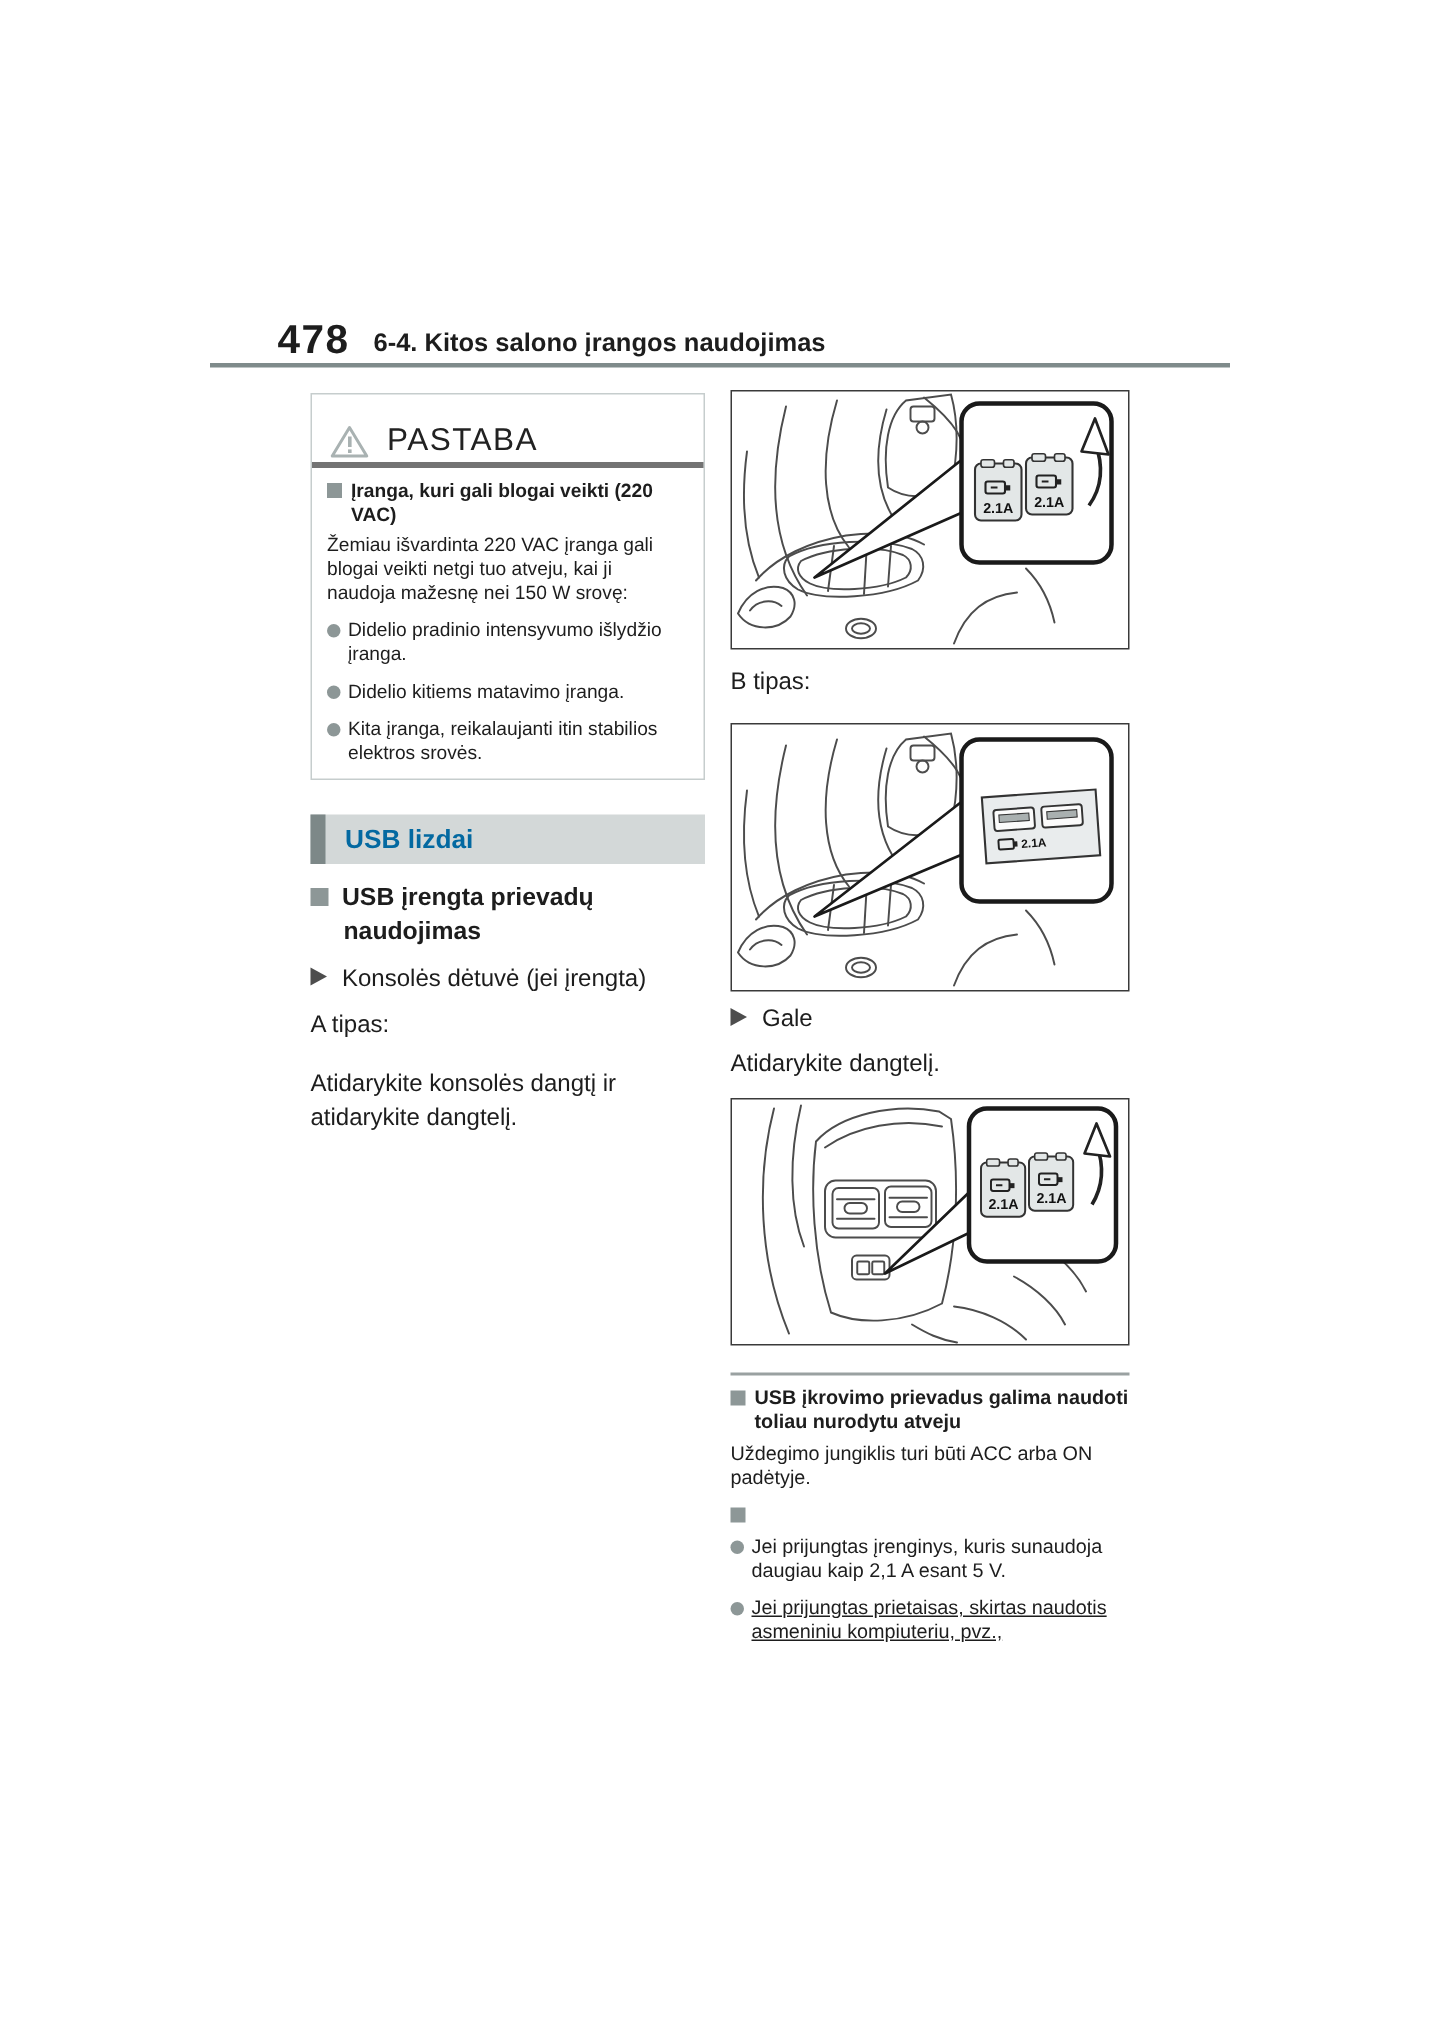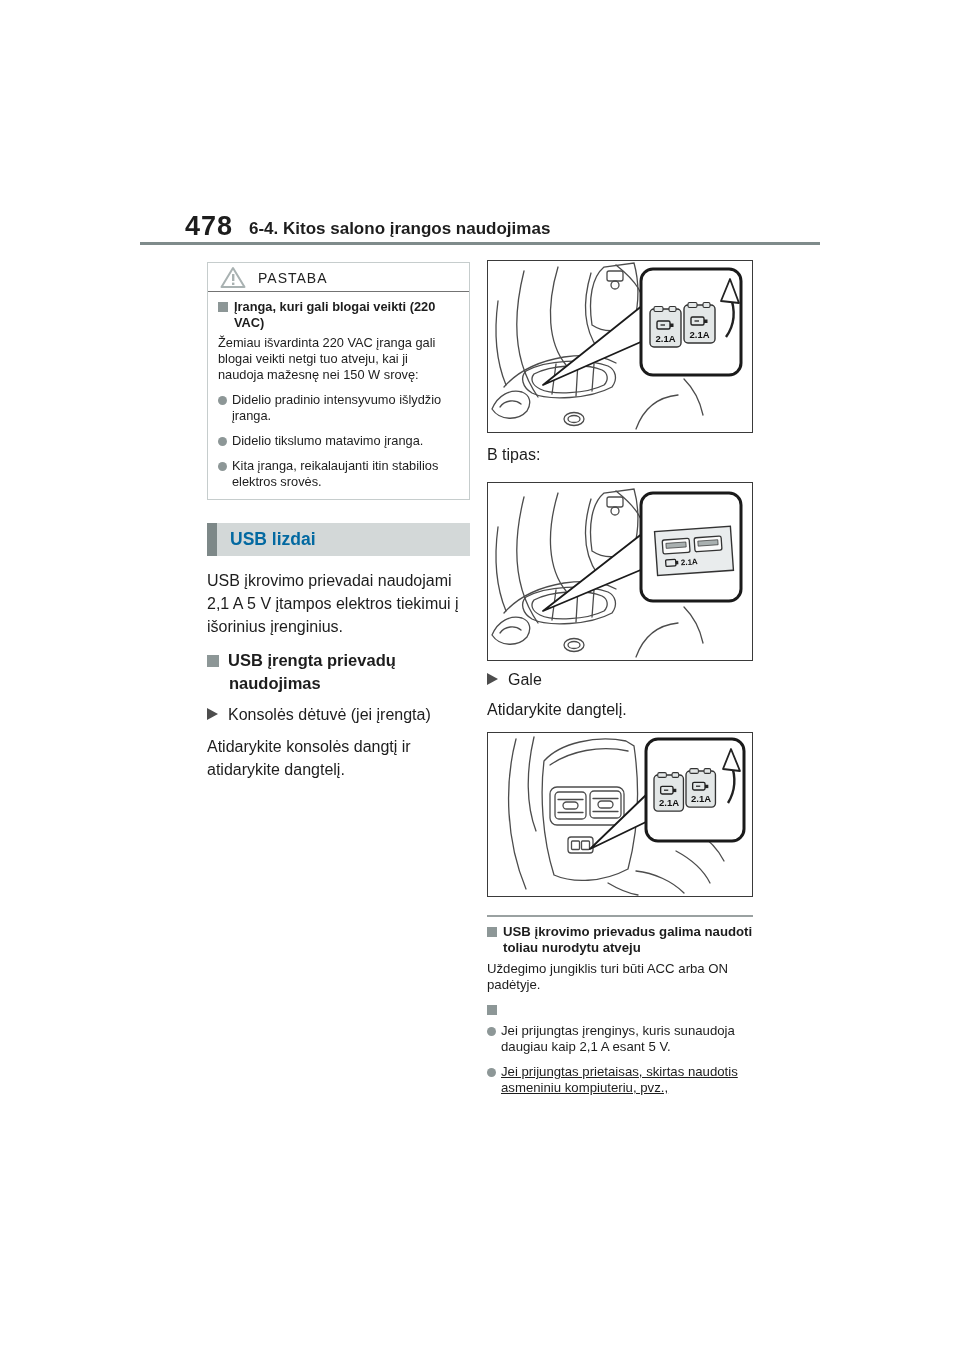--- a/index.html
+++ b/index.html
@@ -11,21 +11,21 @@
   
   .pageno { position:absolute; left:185px; top:211px; font-size:27px; font-weight:bold; letter-spacing:1px; }
   .chapter { position:absolute; left:249px; top:219px; font-size:17px; font-weight:bold; }
   .header-rule { position:absolute; left:140px; top:242px; width:680px; height:3px; background:#7f8b8b; }
   
   .col-left  { position:absolute; left:207px; top:262px; width:263px; }
   .col-right { position:absolute; left:487px; top:260px; width:266px; }
   
   .notice-box { border:1px solid #c6cdcd; background:#fff; }
   .notice-title { display:flex; align-items:center; gap:12px; padding:3px 10px 2px 12px;
-    border-bottom:1px solid #737373; min-height:23px; font-size:14px; color:#222; letter-spacing:1px; }
+    border-bottom:4px solid #737373; min-height:23px; font-size:21px; color:#222; letter-spacing:1px;margin-top:16px; }
   .notice-body { padding:7px 10px 9px 10px; font-size:12.8px; line-height:16px; color:#1d1d1d; }
   .hang-sq { padding-left:16px; text-indent:-16px; }
   .hang-dot { padding-left:14px; text-indent:-14px; }
   .sq { display:inline-block; width:10px; height:10px; background:#8d9797; margin-right:6px; vertical-align:-0.5px; }
   .dot { display:inline-block; width:9px; height:9px; border-radius:50%; background:#8d9797; margin-right:5px; vertical-align:-0.5px; }
   .notice-body .head { font-weight:bold; margin:0 0 4px 0; }
   .notice-body .intro { margin:0 11px 9px 0; }
   .notice-body .b-item { margin:0 0 9px 0; }
   .notice-body .b-item:last-child { margin-bottom:0; }
   
@@ -92,36 +92,36 @@
           <polygon class="warn-tri" points="13,2 24.5,21 1.5,21"></polygon>
           <rect class="warn-ex" x="12" y="8" width="2.4" height="7"></rect>
           <rect class="warn-ex" x="12" y="16.6" width="2.4" height="2.4"></rect>
         </svg>
         <span>PASTABA</span>
       </div>
       <div class="notice-body">
         <p class="head hang-sq"><span class="sq"></span><span>Įranga, kuri gali blogai veikti (220 VAC)</span></p>
         <p class="intro">Žemiau išvardinta 220 VAC įranga gali blogai veikti netgi tuo atveju, kai ji naudoja mažesnę nei 150 W srovę:</p>
         <p class="b-item hang-dot"><span class="dot"></span><span>Didelio pradinio intensyvumo išlydžio įranga.</span></p>
-        <p class="b-item hang-dot"><span class="dot"></span><span>Didelio tikslumo matavimo įranga.</span></p>
+        <p class="b-item hang-dot"><span class="dot"></span><span>Didelio kitiems matavimo įranga.</span></p>
         <p class="b-item hang-dot"><span class="dot"></span><span>Kita įranga, reikalaujanti itin stabilios elektros srovės.</span></p>
       </div>
     </section>
 
     <div class="section-bar">
       <span class="bar-tab"></span>
       <span class="bar-text">USB lizdai</span>
     </div>
 
-    <p class="body-p mt">USB įkrovimo prievadai naudojami 2,1 A 5 V įtampos elektros tiekimui į išorinius įrenginius.</p>
 
     <div class="subhead"><span class="sq"></span><span>USB įrengta prievadų naudojimas</span></div>
 
     <div class="arrow-item"><span class="tri"></span><span>Konsolės dėtuvė (jei įrengta)</span></div>
 
+    <p class="lbl">A tipas:</p>
     <p class="body-p" style="margin-top:9px">Atidarykite konsolės dangtį ir atidarykite dangtelį.</p>
   </div>
 
   <div class="col-right">
 
     <div class="fig fig1">
       <svg width="264" height="171" viewBox="0 0 264 171">
         <g>
           <path class="c" d="M36 10 C24 58 26 102 50 136"></path>
           <path class="c" d="M70 6 C58 46 60 82 78 104"></path>

